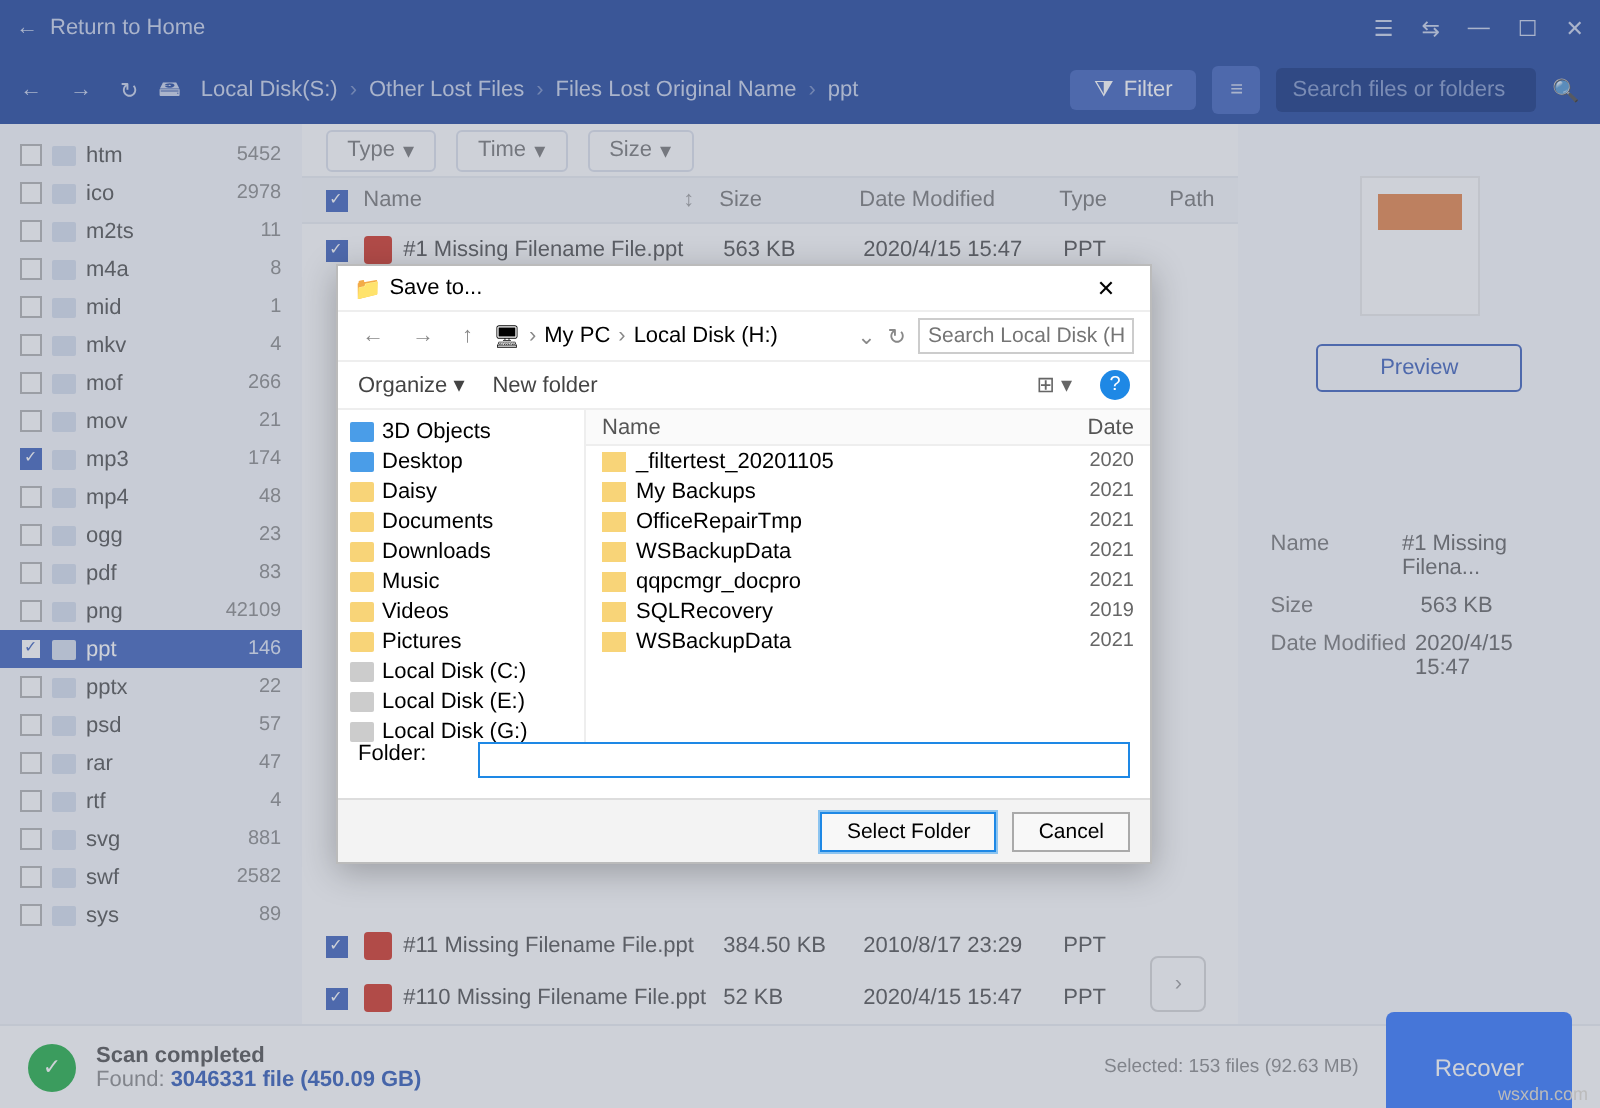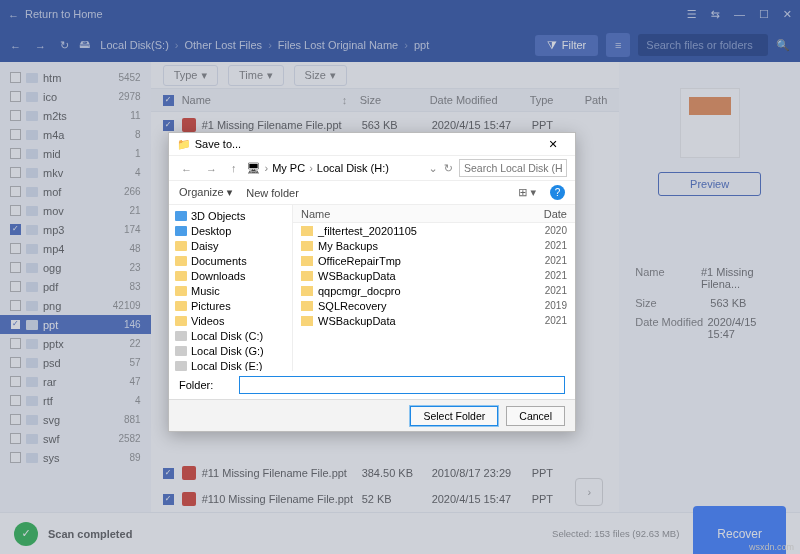--- a/index.html
+++ b/index.html
@@ -76,21 +76,21 @@
 .dlg-tree .tic{width:12px;height:10px;background:#f8d478;border-radius:1px}
 .dlg-tree .tic.drv{background:#ccc}
 .dlg-tree .tic.blue{background:#4a9de8}
 .dlg-list{flex:1;display:flex;flex-direction:column;overflow:hidden}
 .dlg-list .hdr{height:18px;background:#fafafa;border-bottom:1px solid #eee;display:flex;align-items:center;padding:0 8px;font-size:10.5px;color:#555}
 .dlg-list .hdr .h1{flex:1}
 .dlg-list .its{flex:1;overflow:auto}
 .dlg-list .li{display:flex;align-items:center;padding:1px 8px;gap:5px;font-size:10.5px;height:15px}
 .dlg-list .li .tic{width:12px;height:10px;background:#f8d478}
 .dlg-list .li .dt{color:#666;font-size:10px}
-.dlg-fold{height:28px;display:flex;align-items:center;padding:0 10px;gap:26px;font-size:10.5px}
+.dlg-fold{height:28px;display:flex;padding:0 10px;gap:26px;font-size:10.5px}
 .dlg-fold input{flex:1;border:1px solid #1e88e5;padding:2px 4px;height:18px}
 .dlg-btns{height:32px;display:flex;align-items:center;justify-content:flex-end;padding:0 10px;gap:8px;background:#f3f3f3;border-top:1px solid #ddd}
 .dlg-btns button{padding:3px 12px;border:1px solid #aaa;background:#f8f8f8;font-size:10.5px}
 .dlg-btns button.pri{border:1px solid #1e88e5;box-shadow:0 0 0 1px #8cc4f0}
 .watermark{position:absolute;right:6px;bottom:2px;font-size:9px;color:#bbb}
 </style>
 </head>
 <body>
 
 <div class="titlebar">
@@ -335,20 +335,21 @@
           <span>2020/4/15 15:47</span>
         </div>
     </div>
   </div>
 </div>
 
 <div class="footer">
   <div class="ok">✓</div>
   <div class="txt">
     <div style="font-weight:700">Scan completed</div>
+    <div class="sub"><span>Found: </span><b>3046331 file (450.09 GB)</b></div>
   </div>
   <div style="flex:1"></div>
   <div class="sel">Selected: 153 files (92.63 MB)</div>
   <div class="recover">Recover</div>
 </div>
 
 <div class="overlay"></div>
 
 <div class="dialog">
   <div class="dlg-title">
@@ -400,37 +401,37 @@
         <div class="it">
           <div class="tic fld"></div>
           <span>Downloads</span>
         </div>
         <div class="it">
           <div class="tic fld"></div>
           <span>Music</span>
         </div>
         <div class="it">
           <div class="tic fld"></div>
+          <span>Videos</span>
+        </div>
+        <div class="it">
+          <div class="tic fld"></div>
           <span>Pictures</span>
-        </div>
-        <div class="it">
-          <div class="tic fld"></div>
-          <span>Videos</span>
         </div>
         <div class="it">
           <div class="tic drv"></div>
           <span>Local Disk (C:)</span>
         </div>
         <div class="it">
           <div class="tic drv"></div>
+          <span>Local Disk (E:)</span>
+        </div>
+        <div class="it">
+          <div class="tic drv"></div>
           <span>Local Disk (G:)</span>
-        </div>
-        <div class="it">
-          <div class="tic drv"></div>
-          <span>Local Disk (E:)</span>
         </div>
       </div>
     <div class="dlg-list">
       <div class="hdr">
           <span class="h1">Name</span>
           <span>Date</span>
         </div>
       <div class="its" id="dlglist">
           <div class="li">
             <div class="tic"></div>

